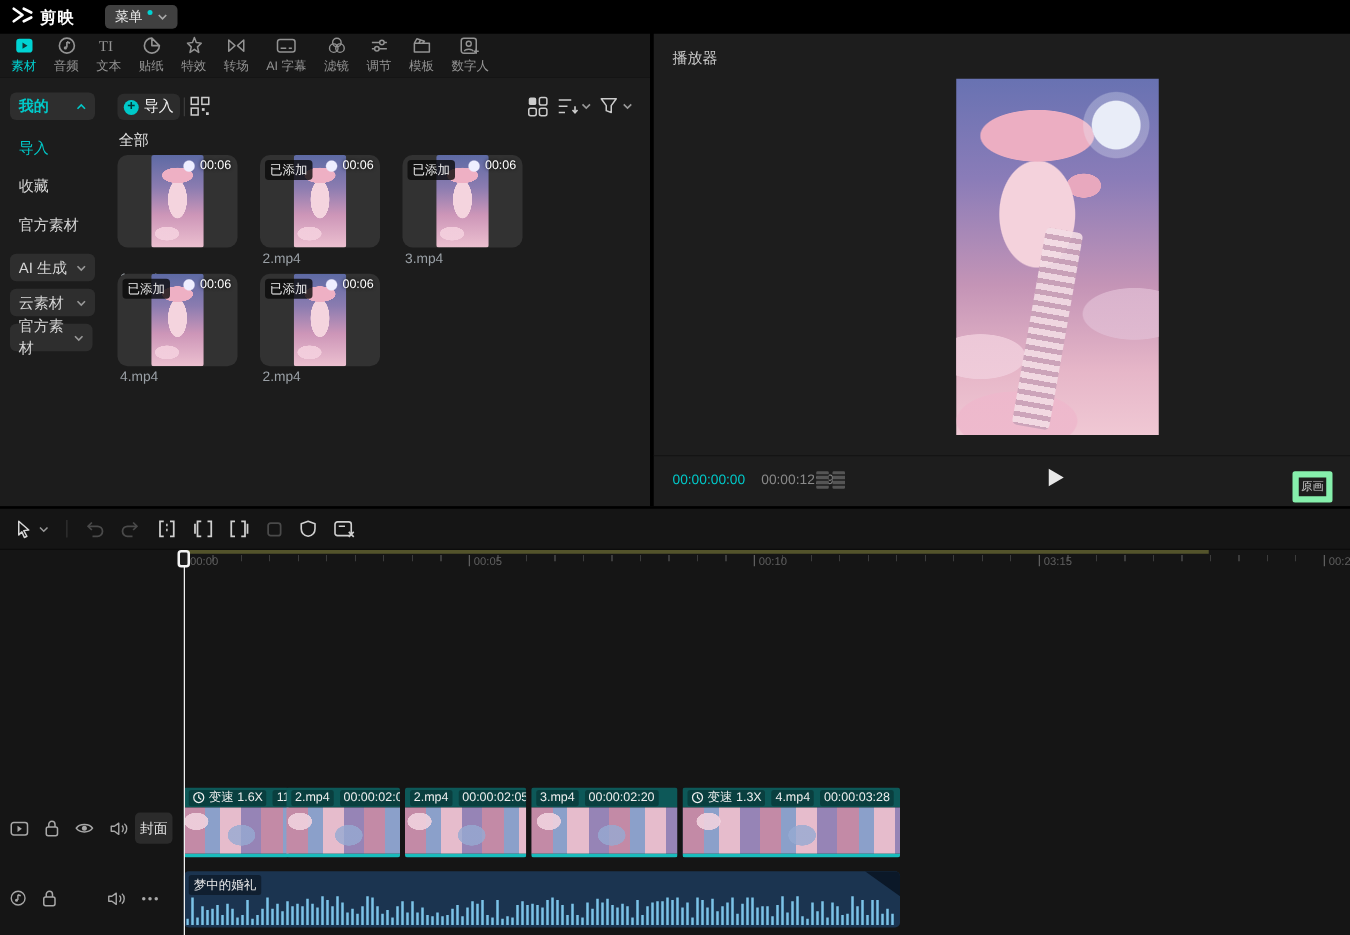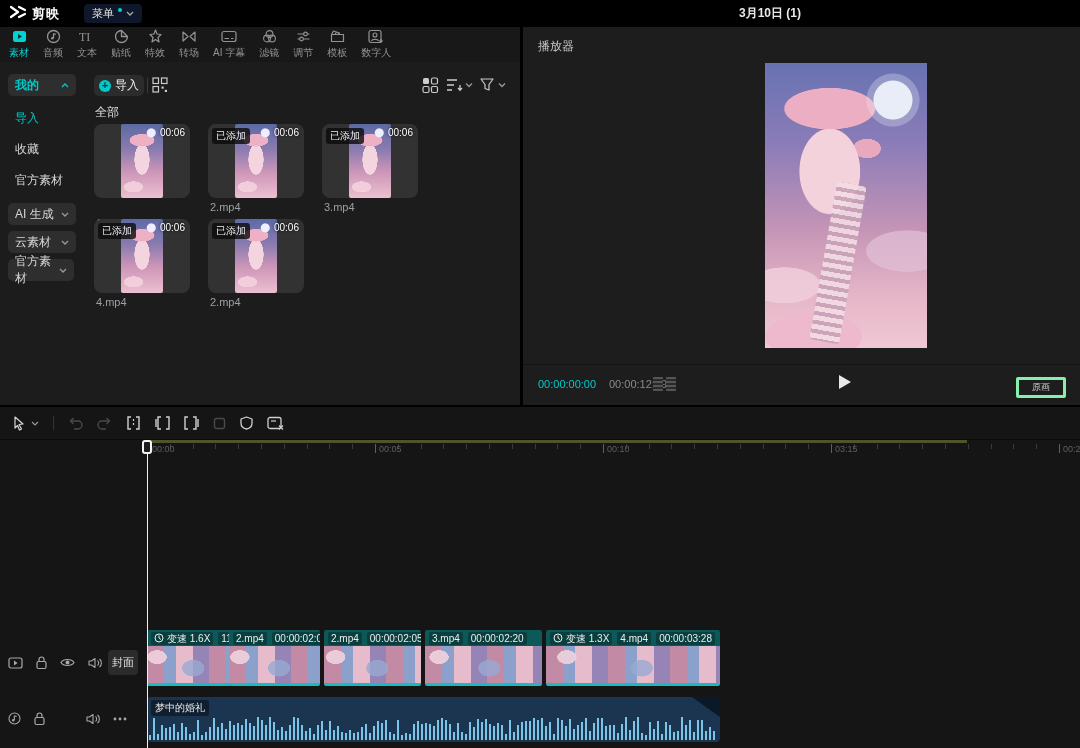--- a/index.html
+++ b/index.html
@@ -4,21 +4,21 @@
 <style>
   * { margin:0; padding:0; box-sizing:border-box; }
   html,body { background:#000; }
   body { font-family:"Liberation Sans","DejaVu Sans",sans-serif; }
   #app { position:relative; width:1080px; height:748px; background:#000; overflow:hidden; color:#ddd; }
 
   
   #titlebar { position:absolute; left:0; top:0; width:1080px; height:27px; background:#000; display:flex; align-items:center; }
   .logo-wrap { display:flex; gap:6px; margin-left:10px; }
   .logo-text { color:#fff; font-size:13px; font-weight:bold; letter-spacing:1px; }
-  .menu-btn { margin-left:24px; background:#0f172a; border-radius:4px; height:19px; padding:0 8px; display:flex; align-items:center; gap:4px; color:#e8e8e8; font-size:11px; cursor:pointer; }
+  .menu-btn { margin-left:24px; background:#404040; border-radius:4px; height:19px; padding:0 8px; display:flex; align-items:center; gap:4px; color:#e8e8e8; font-size:11px; cursor:pointer; }
   .menu-dot { width:4px; height:4px; border-radius:50%; background:#00d3d3; margin-top:-7px; }
   .proj-title { position:absolute; left:640px; width:260px; text-align:center; color:#e8e8e8; font-size:12px; font-weight:bold; }
 
   
   #nav { position:absolute; left:0; top:27px; width:520px; height:35px; background:#181818; display:flex; align-items:center; padding-left:2px; }
   .tab { display:flex; flex-direction:column; align-items:center; justify-content:center; gap:2px; padding:0 7px; height:35px; color:#939393; font-size:10px; cursor:pointer; white-space:nowrap; }
   .tab.active { color:#00d3d3; }
   .tab svg { display:block; }
 
   
@@ -63,21 +63,21 @@
       radial-gradient(ellipse 70px 34px at 30% 96%, rgba(238,184,204,.9) 0 68%, transparent 70%),
       linear-gradient(180deg,#6872b2 0%,#8a7cb8 28%,#c494b6 58%,#e6b6c8 82%,#f0c8d4 100%); }
   .stairs { position:absolute; left:58px; top:120px; width:30px; height:160px; transform:rotate(10deg);
       background:repeating-linear-gradient(180deg,#f2dce4 0 5px,#c9a2b8 5px 9px); opacity:.9; border-radius:4px; }
   .player-controls { position:absolute; left:0; top:337px; width:557px; height:41px; border-top:1px solid #141414; }
   .time-cur { position:absolute; left:15px; top:13px; font-size:11px; color:#00c9c9; }
   .time-total { position:absolute; left:86px; top:13px; font-size:11px; color:#8a8a8a; }
   .frame-icons { position:absolute; left:130px; top:12px; display:flex; gap:3px; }
   .frame-icons i { display:block; width:10px; height:14px; background:repeating-linear-gradient(180deg,#555 0 2px,#2a2a2a 2px 4px); border-radius:1px; }
   .play-btn { position:absolute; left:315px; top:9px; cursor:pointer; }
-  .quality-btn { position:absolute; right:14px; top:12px; border:3px solid #86efac; border-radius:2px; color:#cfcfcf; font-size:9px; padding:1px 13px; cursor:pointer; }
+  .quality-btn { position:absolute; right:14px; top:12px; border:5px solid #86efac; border-radius:2px; color:#cfcfcf; font-size:9px; padding:1px 2px; cursor:pointer; }
 
   
   #timeline { position:absolute; left:0; top:405px; width:1080px; height:343px; background:#151515; border-top:2px solid #000; }
   #tl-tools { position:absolute; left:0; top:0; width:1080px; height:33px; display:flex; align-items:center; gap:14px; padding-left:12px; border-bottom:1px solid #0c0c0c; }
   .tool { display:flex; align-items:center; cursor:pointer; }
   .tdiv { width:1px; height:14px; background:#333; }
   #ruler { position:absolute; left:0; top:33px; width:1080px; height:18px; cursor:pointer; }
   .scale-band { position:absolute; left:147px; top:0; width:820px; height:3px; background:#53532b; }
   .minor-ticks { position:absolute; left:147px; top:4px; width:933px; height:5px;
       background:repeating-linear-gradient(90deg,#3c3c3c 0 1px,transparent 1px 22.8px); }
@@ -120,21 +120,20 @@
         </svg>
       <span class="logo-text">剪映</span>
     </div>
     <div class="menu-btn">
       <span>菜单</span>
       <span class="menu-dot"></span>
       <svg width="8" height="5" viewBox="0 0 8 5">
           <path d="M1 1 L4 4 L7 1" stroke="#aaa" stroke-width="1.3" fill="none"></path>
         </svg>
     </div>
-    <div class="proj-title">3月10日 (1)</div>
   </div>
 
   <div id="nav">
     <div class="tab active">
       <svg width="15" height="15" viewBox="0 0 15 15">
           <rect x="1" y="2" width="13" height="11" rx="2.5" fill="currentColor"></rect>
           <path d="M6 5 L10 7.5 L6 10 Z" fill="#103535"></path>
         </svg>
       <span>素材</span>
     </div>

